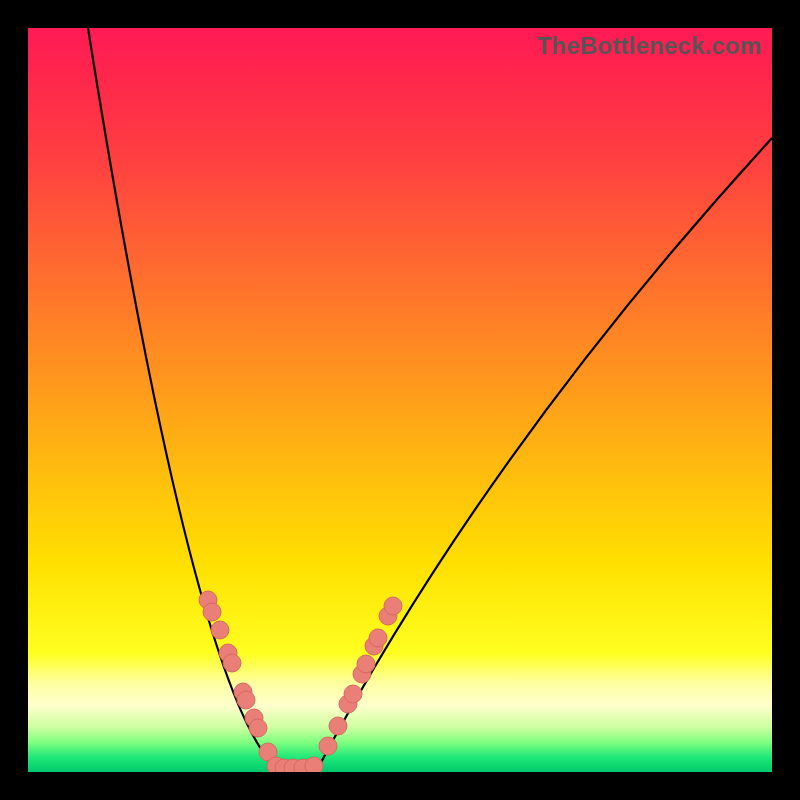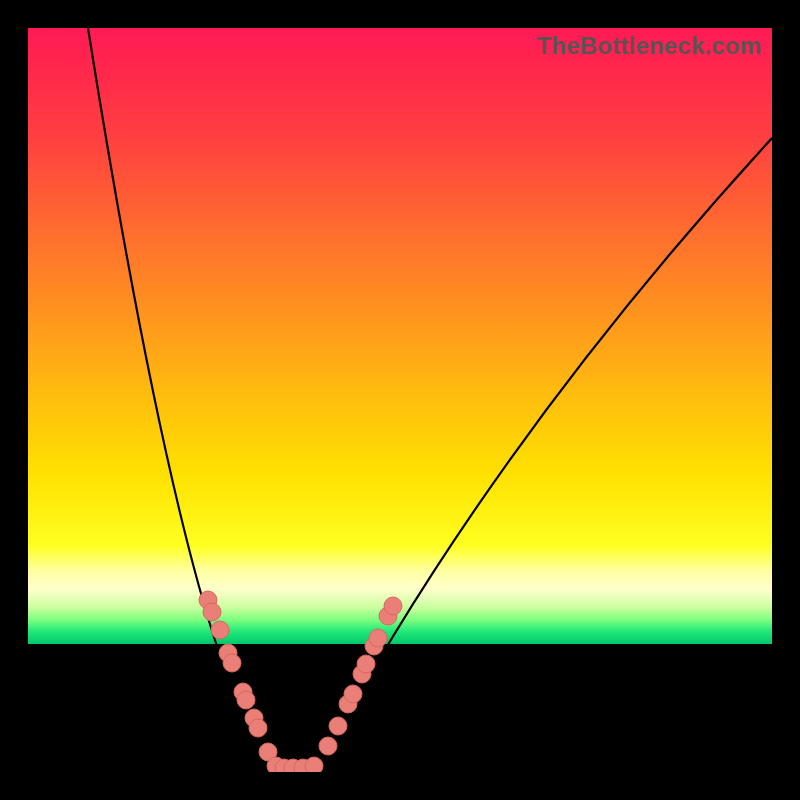--- a/index.html
+++ b/index.html
@@ -15,21 +15,21 @@
     position: relative;
     width: 800px;
     height: 800px;
     background: #000;
   }
   .inner {
     position: absolute;
     left: 28px;
     top: 28px;
     width: 744px;
-    height: 616px;
+    height: 744px;
     background: linear-gradient(
       to bottom,
       #ff1a55 0%,
       #ff2a4a 8%,
       #ff4040 18%,
       #ff6a30 32%,
       #ff9020 45%,
       #ffb810 58%,
       #ffe000 72%,
       #ffff20 84%,

